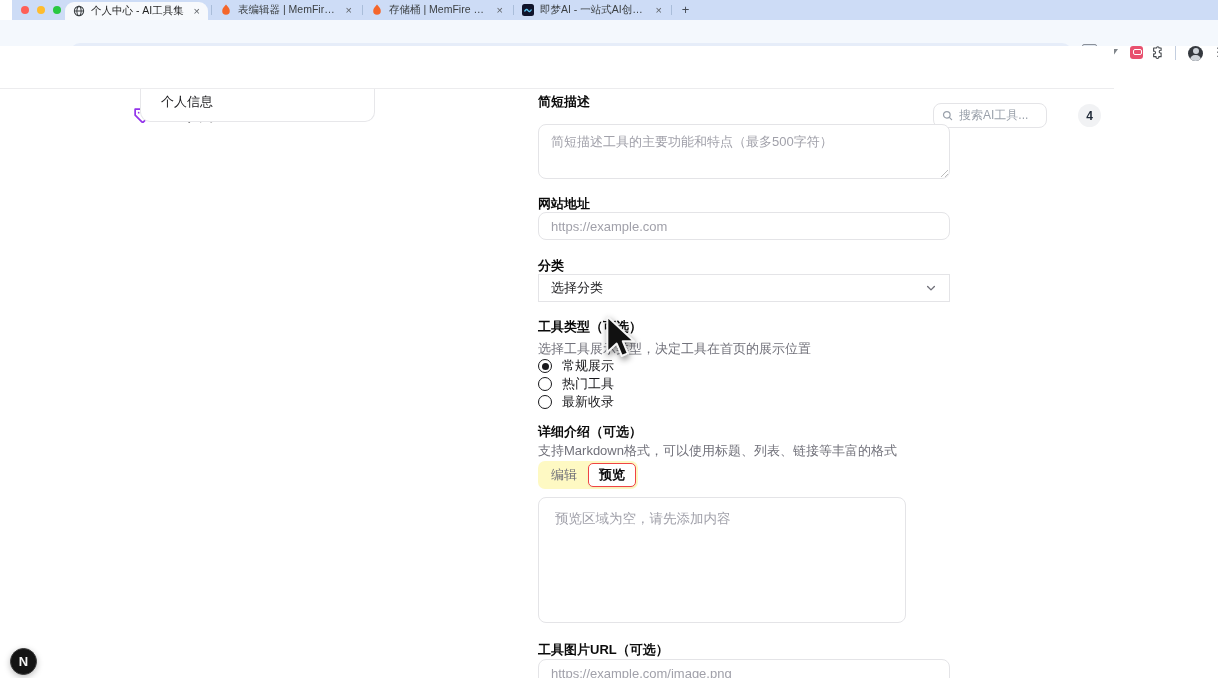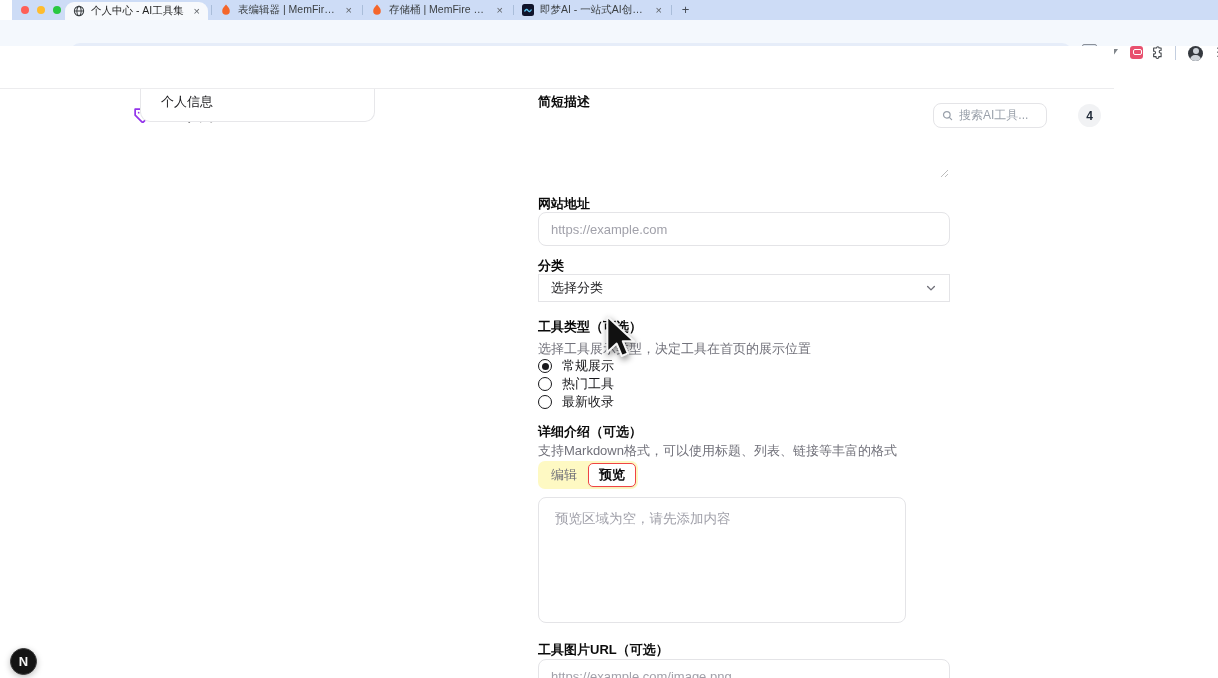--- a/index.html
+++ b/index.html
@@ -74,21 +74,21 @@
   .side-card .item { padding:4px 0 0 20px; font-size:13px; color:#18181b; }
 
   
   .form-label { position:absolute; left:538px; font-size:13px; font-weight:700; color:#0a0a0a; }
   .hint { position:absolute; left:538px; font-size:13px; color:#71717a; }
   .fld { position:absolute; left:538px; width:412px; border:1px solid #e4e4e7; border-radius:8px;
          background:#fff; font-family:"Liberation Sans", sans-serif; font-size:13px; color:#18181b; }
   .fld::placeholder { color:#a1a1aa; opacity:1; }
   textarea.fld { height:55px; top:124px; padding:8px 12px; resize:none; outline:none; }
   .resize-grip { position:absolute; left:940px; top:169px; width:9px; height:9px; }
-  input.fld { height:28px; padding:16px 12px; outline:none; }
+  input.fld { height:28px; padding:10px 12px; outline:none; }
   .select { position:absolute; left:538px; width:412px; height:28px; border:1px solid #e4e4e7;
             border-radius:0; background:#fff; display:flex; align-items:center; padding:0 12px;
             font-size:13px; color:#18181b; justify-content:space-between; }
   .chev { width:12px; height:12px; color:#71717a; }
 
   .radio-row { position:absolute; left:538px; display:flex; align-items:center; gap:10px; height:16px; }
   .radio { width:14px; height:14px; border:1.5px solid #18181b; border-radius:50%; position:relative; flex:0 0 14px; }
   .radio.checked::after { content:""; position:absolute; left:2.5px; top:2.5px; width:7px; height:7px;
                           border-radius:50%; background:#18181b; }
   .radio-label { font-size:13px; color:#18181b; }
@@ -222,20 +222,21 @@
       <span class="ph">搜索AI工具...</span>
     </div>
     <div class="count-badge">4</div>
   </div>
 
   <div class="side-card">
     <div class="item">个人信息</div>
   </div>
 
   <div class="form-label" style="top:93px;">简短描述</div>
+  <textarea class="fld" placeholder="简短描述工具的主要功能和特点（最多500字符）" style=""></textarea>
   <svg class="resize-grip" viewBox="0 0 9 9" stroke="#bdbdbd" stroke-width="1">
     <path d="M8 1 L1 8"></path>
       <path d="M8 5 L5 8"></path>
   </svg>
 
   <div class="form-label" style="top:195px;font-family:Liberation Mono, monospace;">网站地址</div>
   <input class="fld" style="top: 212px;" placeholder="https://example.com">
 
   <div class="form-label" style="top:257px;">分类</div>
   <div class="select" style="top:274px;">

